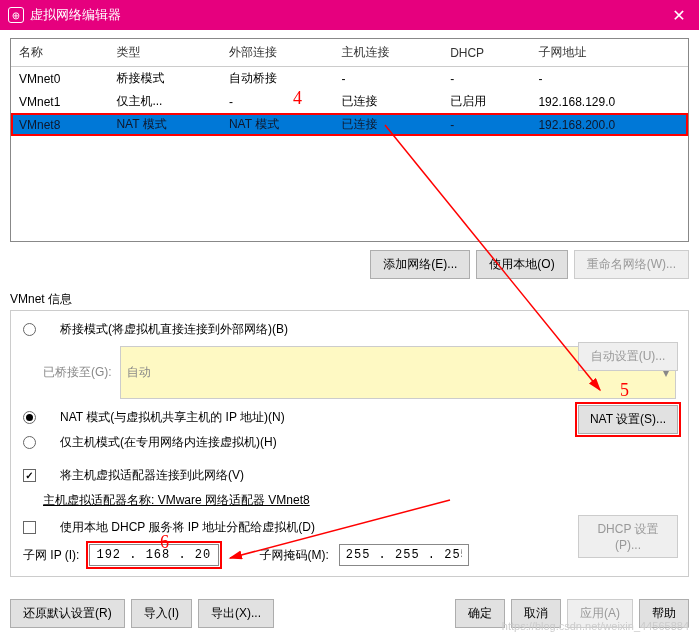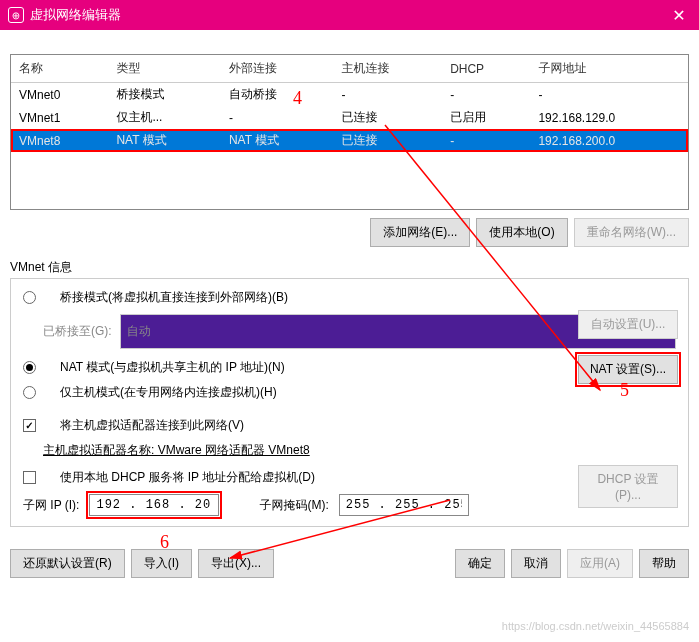--- a/index.html
+++ b/index.html
@@ -3,34 +3,34 @@
 <meta charset="utf-8">
 <style>
 * { box-sizing: border-box; margin: 0; padding: 0; font-family: "Microsoft YaHei", "Segoe UI", Tahoma, sans-serif; font-size: 12px; }
 body { background: #fff; width: 699px; height: 642px; position: relative; overflow: hidden; }
 .titlebar { background: #e6007e; height: 30px; display: flex; align-items: center; justify-content: space-between; color: #fff; padding: 0 0 0 8px; }
 .titlebar-left { display: flex; align-items: center; gap: 6px; }
 .titlebar-icon { width: 16px; height: 16px; border: 1px solid #fff; border-radius: 3px; display: flex; align-items: center; justify-content: center; font-size: 10px; }
 .titlebar-title { font-size: 13px; }
 .close-btn { width: 40px; height: 30px; display: flex; align-items: center; justify-content: center; font-size: 16px; }
 .content { padding: 8px 10px 10px 10px; }
-.table-wrap { border: 1px solid #888; height: 156px; overflow: auto; background: #fff; position: relative; margin-top: 16px; }
+.table-wrap { border: 1px solid #888; height: 204px; overflow: auto; background: #fff; position: relative; }
 table { width: 100%; border-collapse: collapse; }
 th { text-align: left; padding: 5px 8px; border-bottom: 1px solid #ccc; font-weight: normal; color: #333; background: #fff; font-size: 12px; }
 td { padding: 3px 8px; font-size: 12px; }
-tr.selected td { background: #0078d7; color: #e5e5e5; }
+tr.selected td { background: #0078d7; color: #0f172a; }
 .row-highlight { outline: 2px solid red; outline-offset: -2px; }
 .btn-row { display: flex; justify-content: flex-end; gap: 6px; margin-top: 8px; }
 .btn { border: 1px solid #adadad; background: #e1e1e1; padding: 5px 12px; font-size: 12px; cursor: pointer; }
 .btn:disabled, .btn.disabled { color: #999; background: #efefef; border-color: #ccc; cursor: default; }
 .section-label { margin-top: 12px; font-size: 12px; }
 .fieldset { border: 1px solid #ccc; padding: 10px 12px; margin-top: 2px; }
 .radio-row, .check-row { display: flex; align-items: center; gap: 24px; margin-bottom: 8px; }
 .indent { margin-left: 20px; margin-bottom: 10px; display: flex; align-items: center; gap: 8px; }
-.select { flex: 1; border: 1px solid #ccc; background: #4c1d95; padding: 8px 6px; color: #888; display: flex; justify-content: space-between; align-items: center; }
+.select { flex: 1; border: 1px solid #ccc; background: #fef9c3; padding: 17px 6px; color: #888; display: flex; justify-content: space-between; align-items: center; }
 .side-btn { border: 1px solid #adadad; background: #e1e1e1; padding: 5px 10px; width: 100px; text-align: center; font-size: 12px; }
 .side-btn.disabled { color: #999; background: #efefef; border-color: #ccc; }
 .nat-btn-wrap { outline: 2px solid red; outline-offset: 1px; }
 .ip-row { display: flex; align-items: center; gap: 10px; margin-top: 6px; }
 .ip-input { border: 1px solid #888; padding: 3px 6px; width: 130px; font-family: "Courier New", monospace; letter-spacing: 1px; text-align: center; }
 .ip-highlight { outline: 2px solid red; outline-offset: 1px; }
 .bottom-row { display: flex; gap: 6px; margin-top: 12px; padding: 0 10px 10px 10px; justify-content: flex-end; }
 .bottom-row .spacer { flex: 1; }
 .annot { position: absolute; color: red; font-size: 18px; font-family: "Times New Roman", serif; pointer-events: none; }
 .radio { width: 13px; height: 13px; border: 1px solid #666; border-radius: 50%; display: inline-flex; align-items: center; justify-content: center; background: #fff; }

